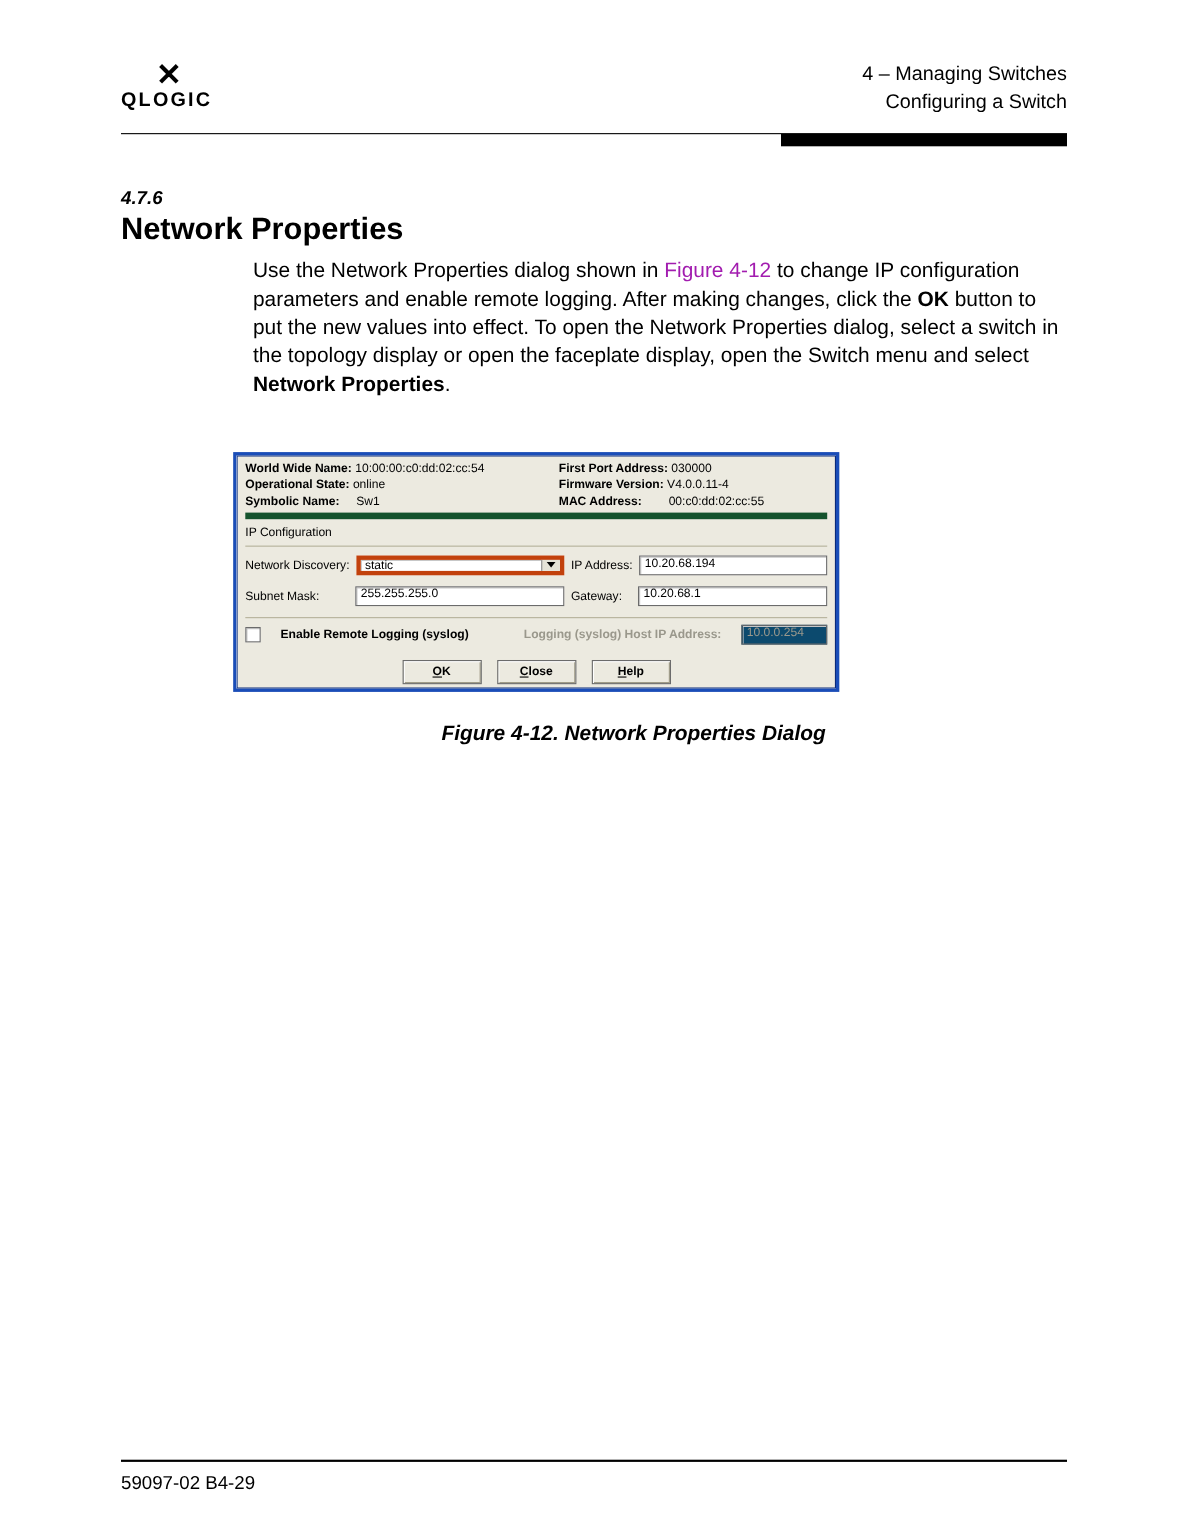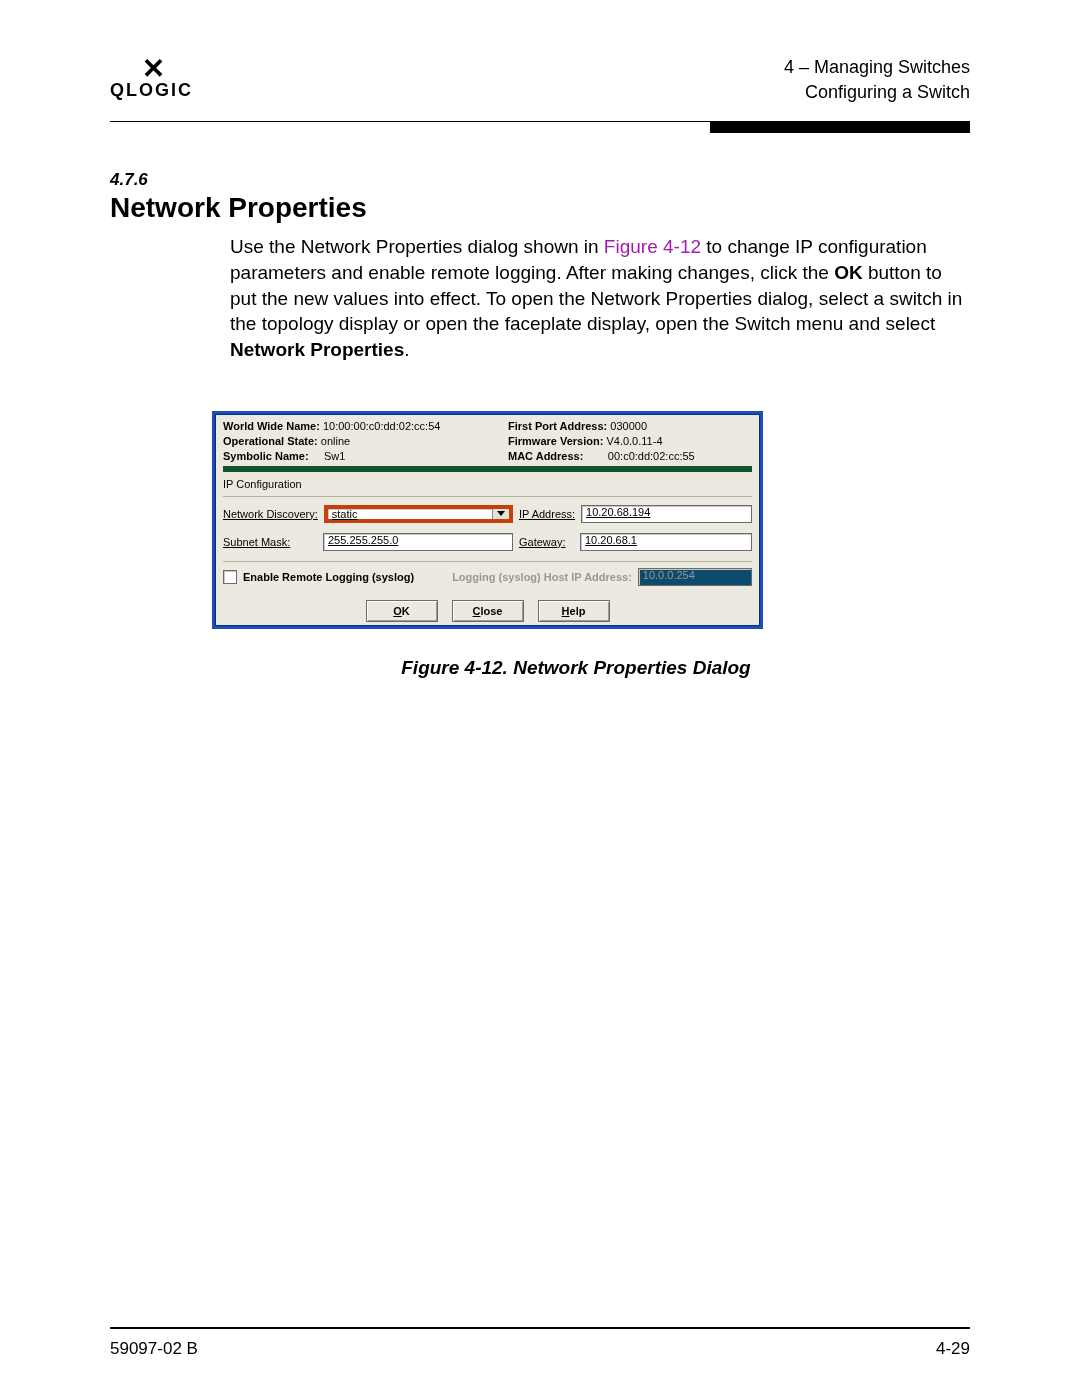--- a/index.html
+++ b/index.html
@@ -150,21 +150,20 @@
   .section-label {
     font-weight: normal;
     padding: 6px 0 2px 0;
     border-top: 6px solid #14532d;
     margin-top: 4px;
   }
   .ipconfig {
     border-top: 1px solid #b5b19a;
     padding-top: 8px;
     margin-top: 4px;
-    text-decoration: underline;
   }
   .combo {
     flex: 1;
     height: 18px;
     border: 4px solid #c2410c;
     background: #fff;
     display: flex;
     align-items: center;
     padding: 0 4px;
     position: relative;
@@ -215,21 +214,21 @@
     gap: 6px;
   }
   .cell .fill {
     flex: 1;
   }
   .chk-row {
     border-top: 1px solid #b5b19a;
     padding-top: 6px;
     display: flex;
     align-items: center;
-    gap: 6px;
+    gap: 18px;
   }
   .checkbox {
     width: 12px;
     height: 12px;
     border: 1px solid #6b6b6b;
     background: #fff;
     box-shadow: inset 1px 1px 0 #c7c7c7;
     flex: none;
   }
   .chk-label {
@@ -281,21 +280,21 @@
     bottom: 68px;
     height: 2px;
     background: #000;
   }
   .footer {
     position: absolute;
     left: 110px;
     right: 110px;
     bottom: 38px;
     display: flex;
-    justify-content: space-between;
+    justify-content: flex-start;
     font-size: 17px;
   }
 </style>
 </head>
 <body>
 
 <div class="page">
 
   <div class="header">
     <div class="logo">

